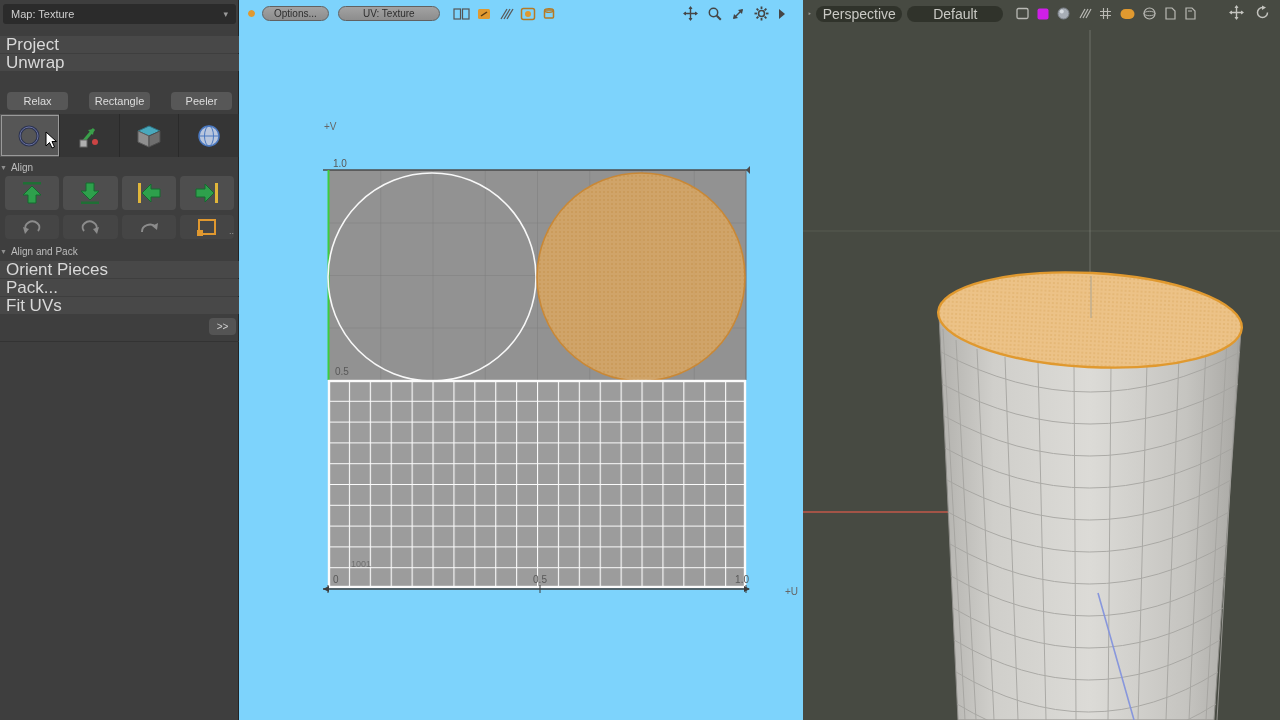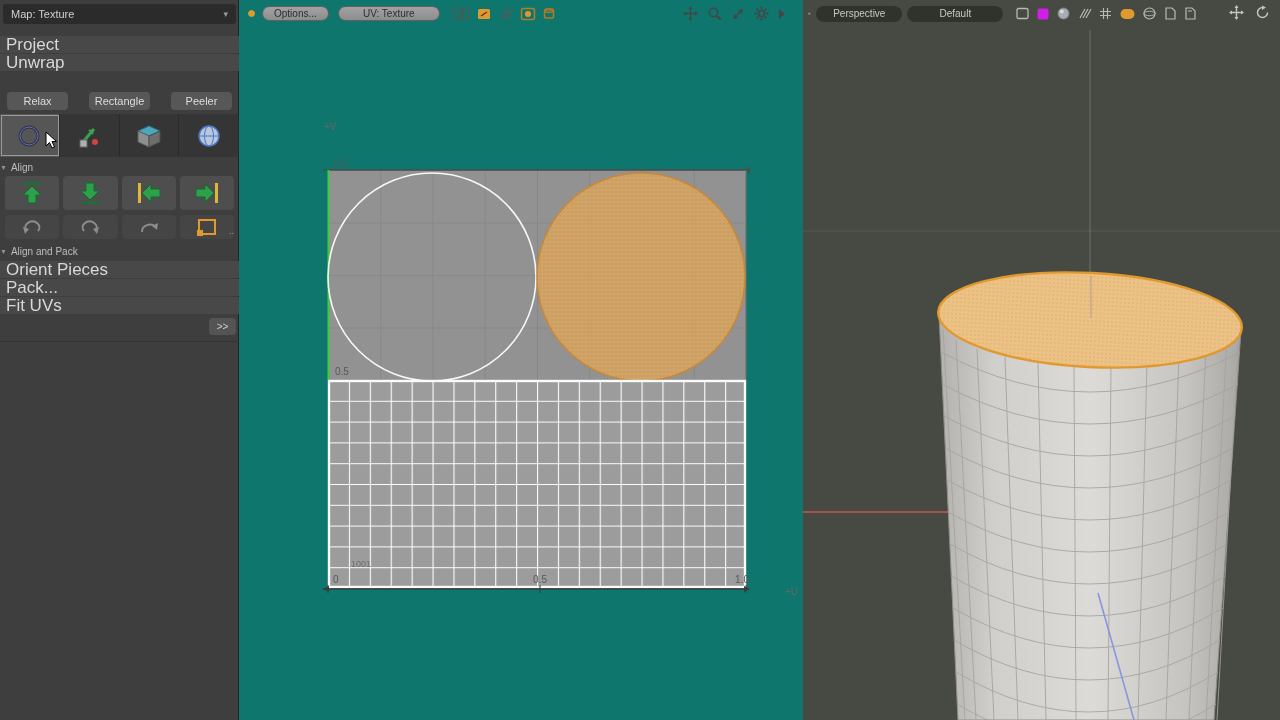--- a/index.html
+++ b/index.html
@@ -27,36 +27,36 @@
   .g1{top:176px;}
   .g2{top:215px;}
   .abtn{height:34px;background:#4e4e4e;border:none;border-radius:4px;display:flex;align-items:center;justify-content:center;}
   .abtn2{height:24px;background:#454545;border:none;border-radius:4px;display:flex;align-items:center;justify-content:center;}
   .align-dots{position:absolute;top:226px;left:229px;color:#9a9a9a;font-size:9px;}
   .more-btn{position:absolute;top:318px;left:209px;width:27px;height:17px;background:#545454;border:none;border-radius:4px;color:#cfcfcf;font-size:10px;font-family:inherit;}
   .panel-div{position:absolute;top:341px;left:0;width:239px;height:1px;background:#333;}
   .cursor{position:absolute;left:45px;top:131px;z-index:20;}
 
   
-  .uv-pane{position:absolute;left:239px;top:0;width:629px;height:720px;background:#0f766e;}
+  .uv-pane{position:absolute;left:239px;top:0;width:629px;height:720px;background:#7dd3fc;}
   .uv-toolbar{position:absolute;left:0;top:0;width:564px;height:27px;display:flex;align-items:center;}
   .ind-dot{width:7px;height:7px;border-radius:50%;margin-left:9px;}
   .pill{height:15px;border:1px solid #616161;border-radius:8px;background:linear-gradient(#a2a2a2,#8d8d8d);color:#2e2e2e;font-size:10px;display:flex;align-items:center;justify-content:center;padding:0 11px;cursor:default;}
   .pill.opt{margin-left:7px;}
   .pill.uvmap{margin-left:9px;min-width:102px;}
   .tb-icons{display:flex;gap:6px;margin-left:13px;align-items:center;}
   .tb-right{position:absolute;right:17px;top:6px;display:flex;gap:9px;align-items:center;}
   .uv-svg{position:absolute;left:0;top:27px;}
 
   
   .vp-pane{position:absolute;left:803px;top:0;width:477px;height:720px;background:#474a42;}
   .vp-svg{position:absolute;left:0;top:0;}
   .vp-toolbar{position:absolute;left:0;top:0;width:477px;height:27px;display:flex;align-items:center;gap:5px;padding-left:5px;}
   .vp-mark{color:#9a9a94;font-size:9px;}
-  .vpill{height:16px;border-radius:9px;background:#30332b;color:#c9c9c4;font-size:10px;display:flex;align-items:center;justify-content:center;cursor:default;}
+  .vpill{height:16px;border-radius:9px;background:#30332b;color:#c9c9c4;font-size:14px;display:flex;align-items:center;justify-content:center;cursor:default;}
   .vpill.cam{min-width:86px;}
   .vpill.shade{min-width:96px;}
   .vp-icons{display:flex;gap:6px;margin-left:7px;align-items:center;}
   .vp-right{position:absolute;right:10px;top:5px;display:flex;gap:11px;align-items:center;}
 </style>
 </head>
 <body>
 
 <div class="app">
 

